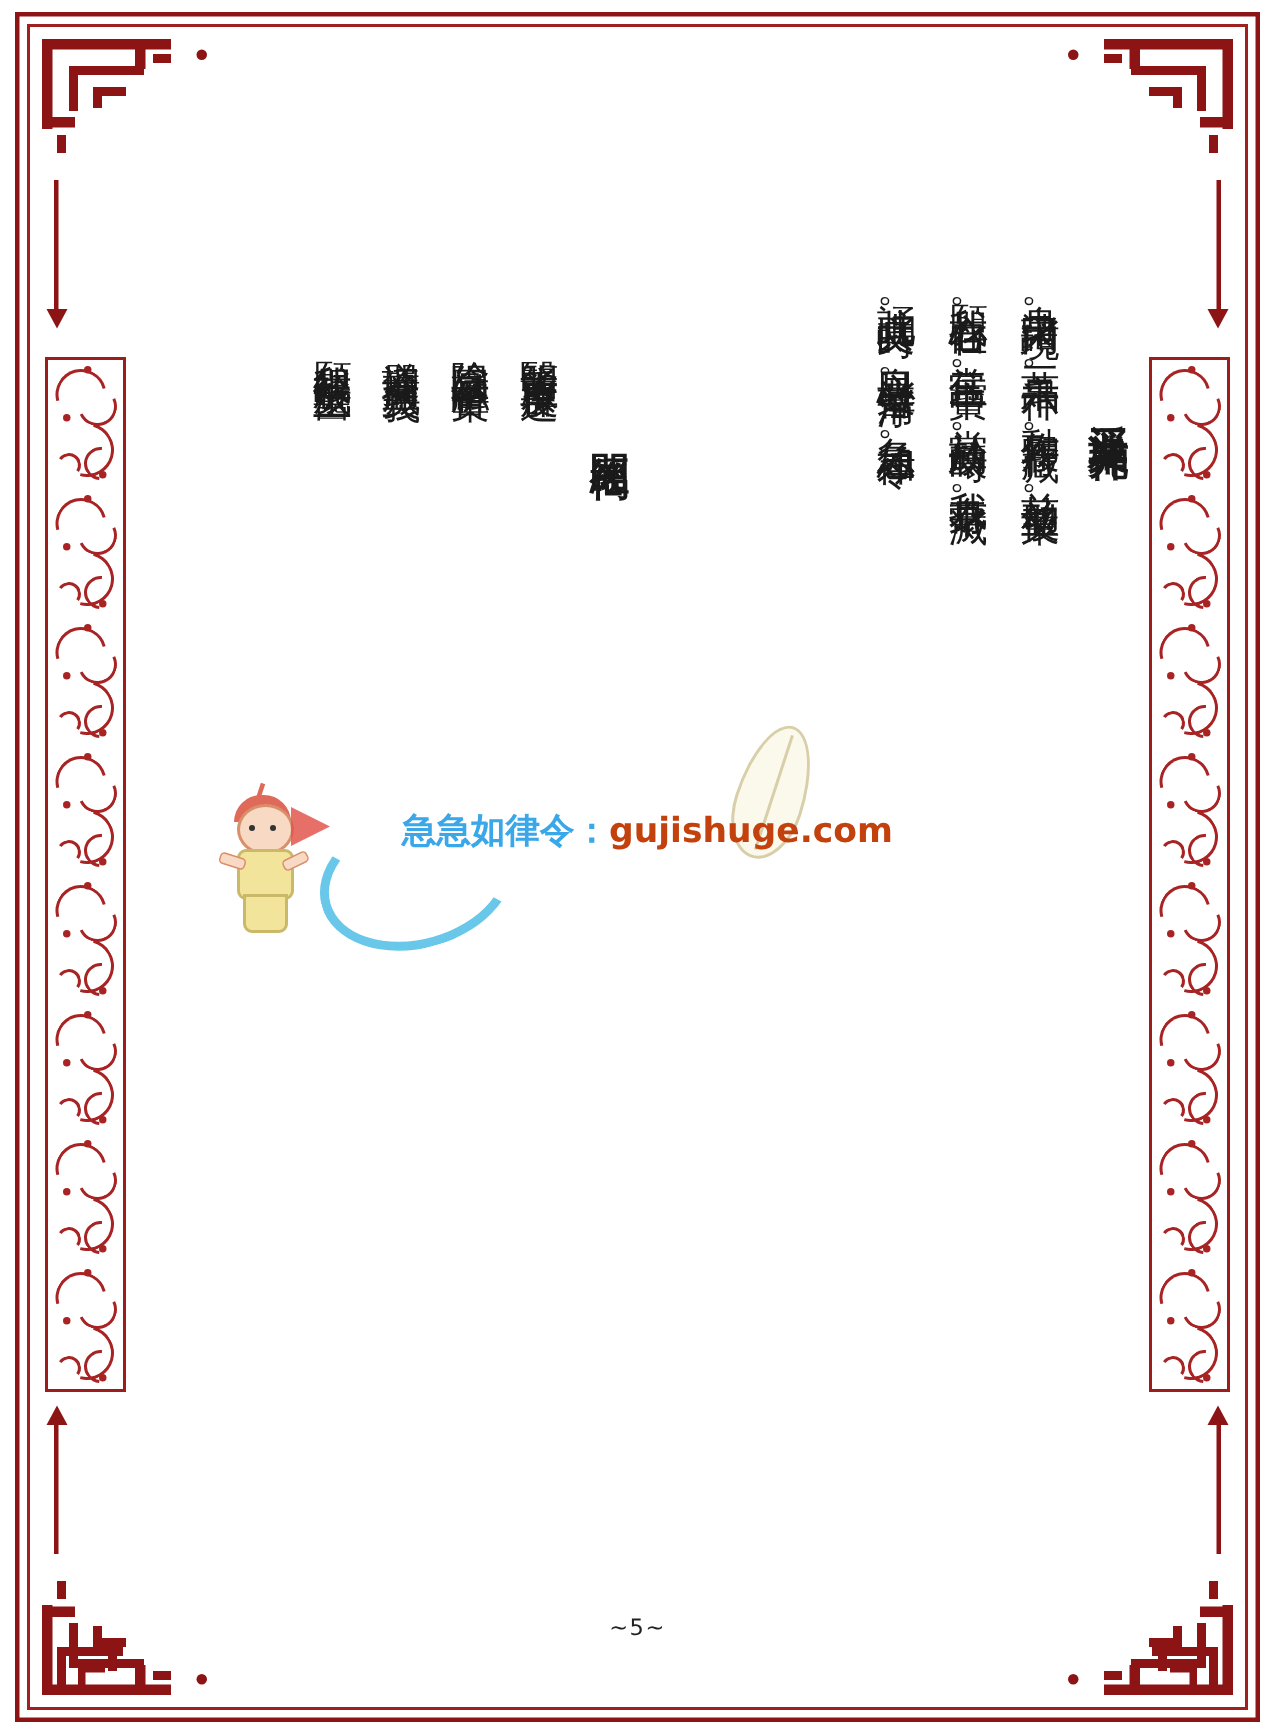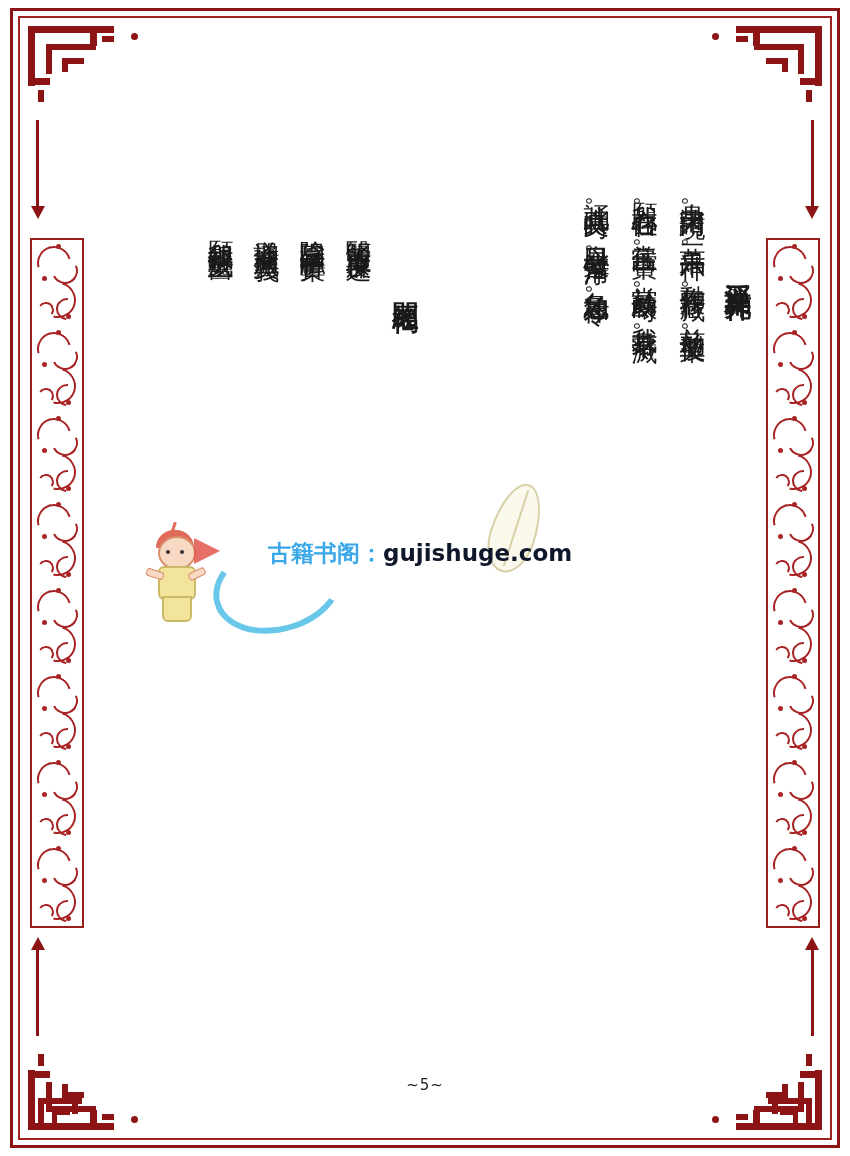--- a/index.html
+++ b/index.html
@@ -207,21 +207,21 @@
     position: absolute;
     font-family: "DejaVu Sans", "Liberation Sans", sans-serif;
     font-weight: bold;
     white-space: nowrap;
   }
   .wm-line1 {
     left: 128px; top: 18px;
     font-size: 23px;
     color: #3aa7e8;
   }
-  .wm-line1 .url { color: #0f172a; }
+  .wm-line1 .url { color: #c2410c; }
   .wm-line2 {
     left: 186px; top: 56px;
     font-size: 23px;
     color: #3aa7e8;
   }
   .wm-line2 .url { color: #c23ad6; }
 
   
   .mascot { position: absolute; left: 8px; top: 6px; width: 62px; height: 100px; }
   .mascot .head {
@@ -586,19 +586,19 @@
         <i class="eye r"></i>
       <i class="body"></i>
         <i class="legs"></i>
       <i class="arm l"></i>
         <i class="arm r"></i>
     </div>
     <div class="horn"></div>
     <div class="wm-swoosh"></div>
 
     <div class="wm-line1">
-      <span>古籍书阁：</span><span class="url">gujishuge.com</span>
+      <span>急急如律令：</span><span class="url">gujishuge.com</span>
     </div>
   </div>
 
   <div class="page-number">~5~</div>
 
 </div>
 
 </body></html>

